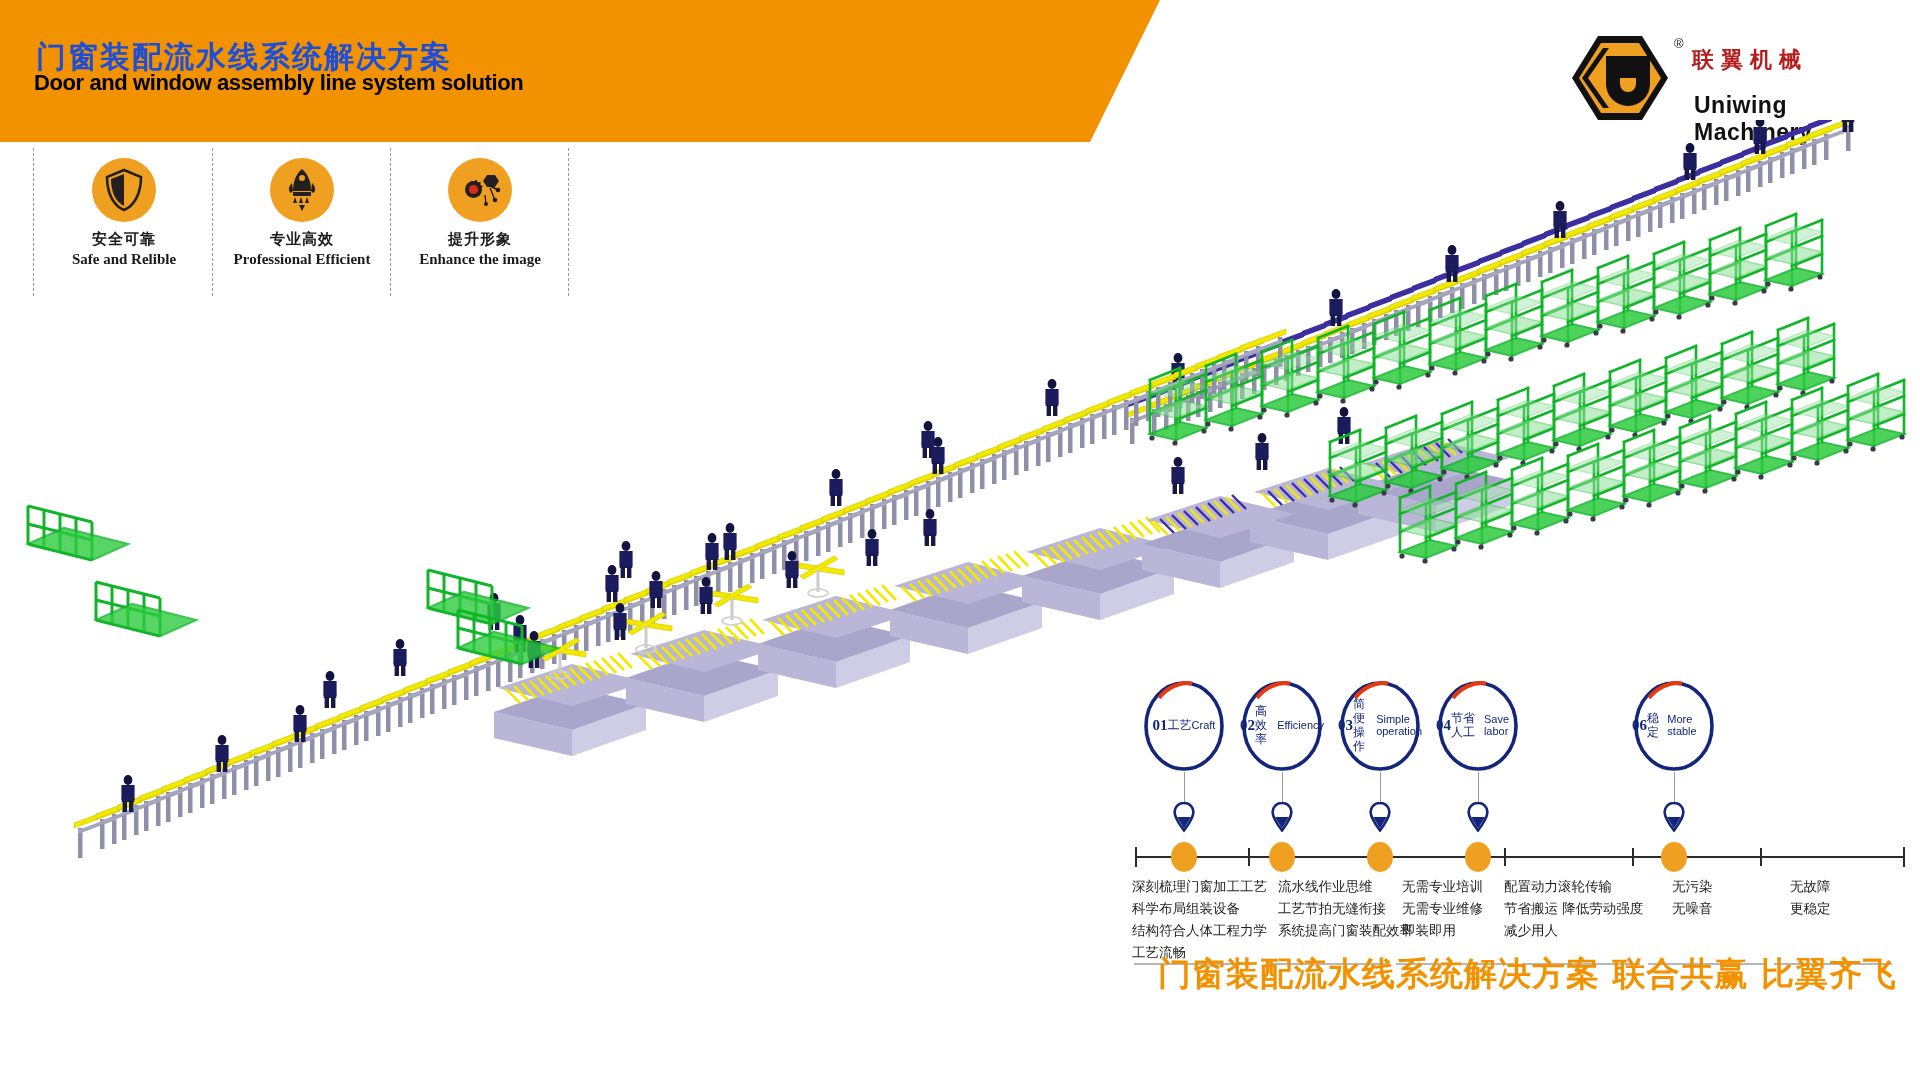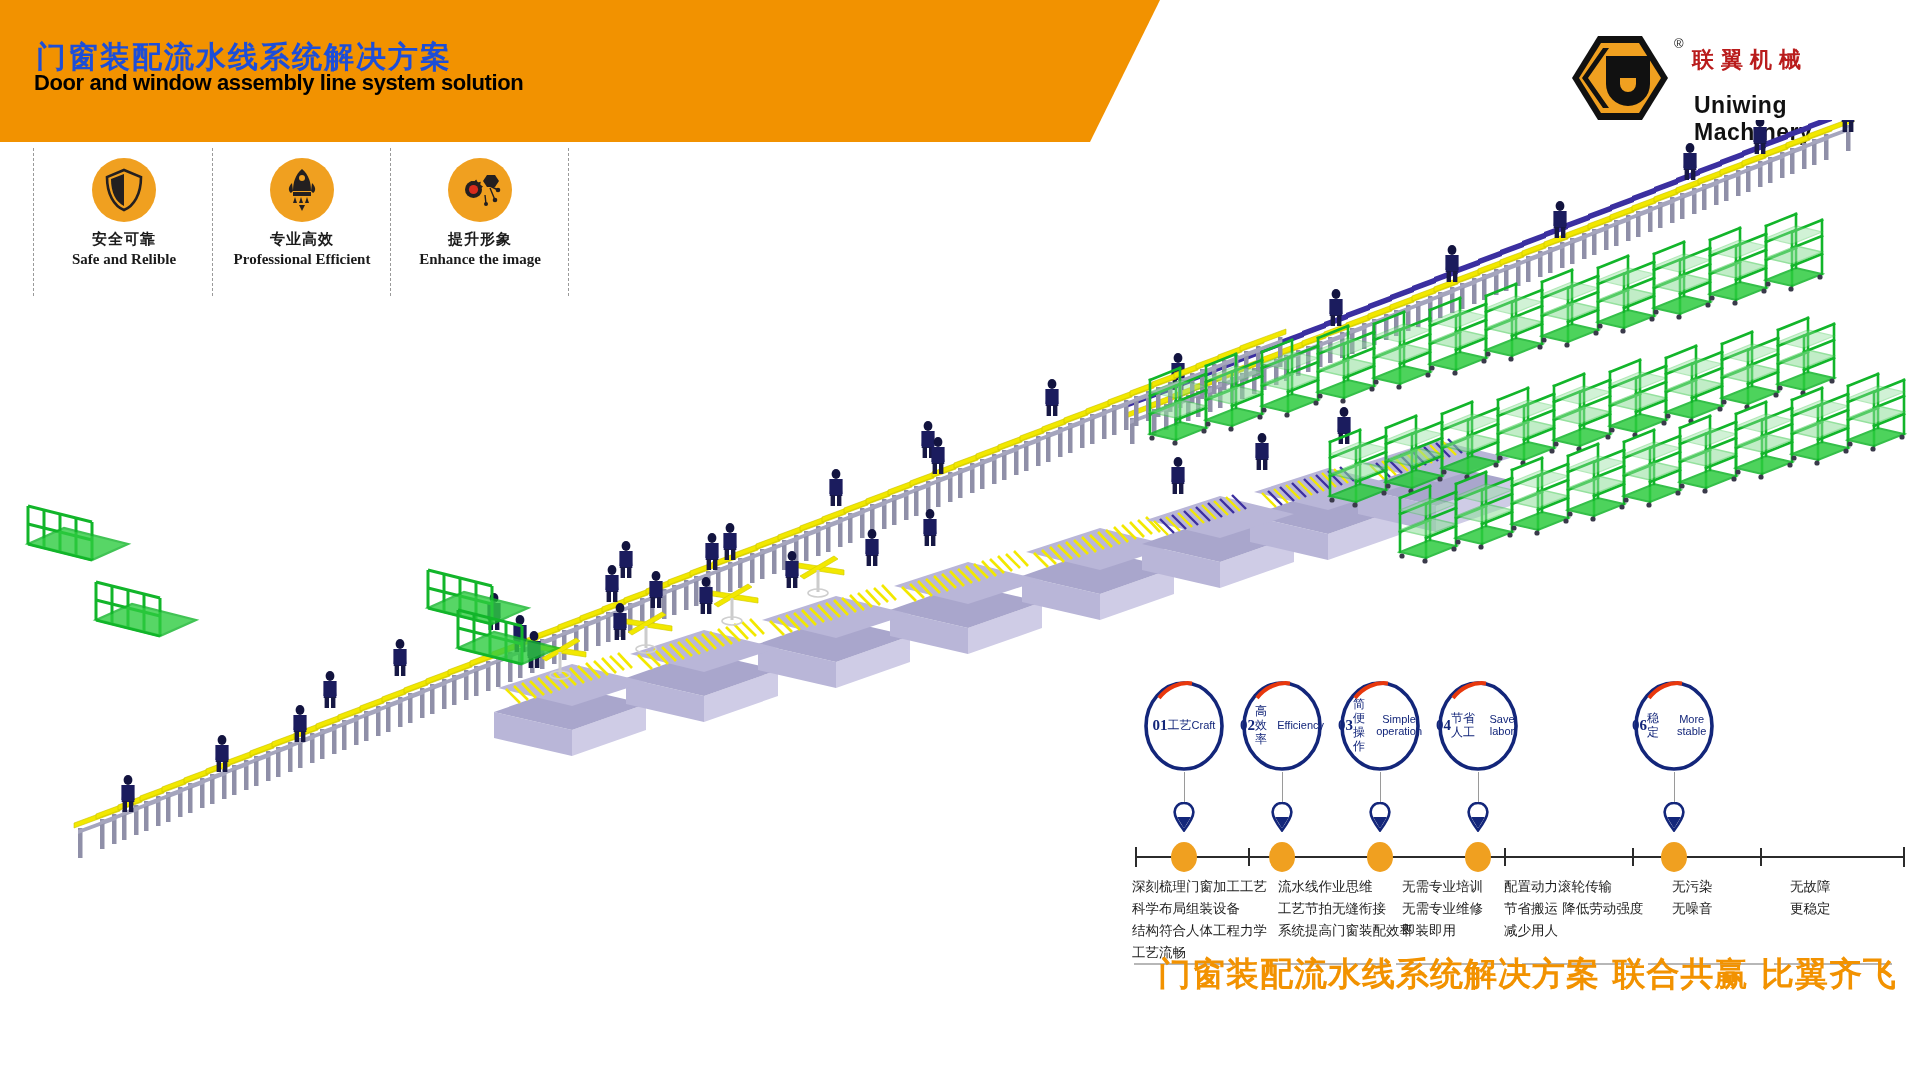--- a/index.html
+++ b/index.html
@@ -85,21 +85,21 @@
     position: relative; width: 84px; height: 92px; margin: 0 auto;
   }
   .bcircle svg { position: absolute; left: 0; top: 0; }
   .bcircle .btxt {
     position: absolute; left: 0; top: 0; width: 84px; height: 92px;
     display: flex; flex-direction: row; align-items: center; justify-content: center;
     color: #13267A;
   }
   .bnum { font-size: 15px; font-weight: 700; font-family: "Liberation Serif", serif; line-height: 1.05; }
   .bcn  { font-size: 12px; font-weight: 500; font-family: "DejaVu Sans", sans-serif; line-height: 1.15; }
-  .ben  { font-size: 11px; font-family: "Liberation Sans", sans-serif; line-height: 1.05; text-align:center; }
+  .ben  { font-size: 11px; font-family: "Liberation Sans", sans-serif; line-height: 1.05; }
 
   .bstem {
     position: absolute; top: 92px; left: 50%; width: 1px; height: 32px;
     background: #9a9a9a;
   }
   .bpin { position: absolute; top: 122px; left: 50%; margin-left: -11px; }
   .bdot {
     position: absolute; top: 162px; left: 50%; margin-left: -13px;
     width: 26px; height: 30px; border-radius: 50%; background: #F0A020;
   }

